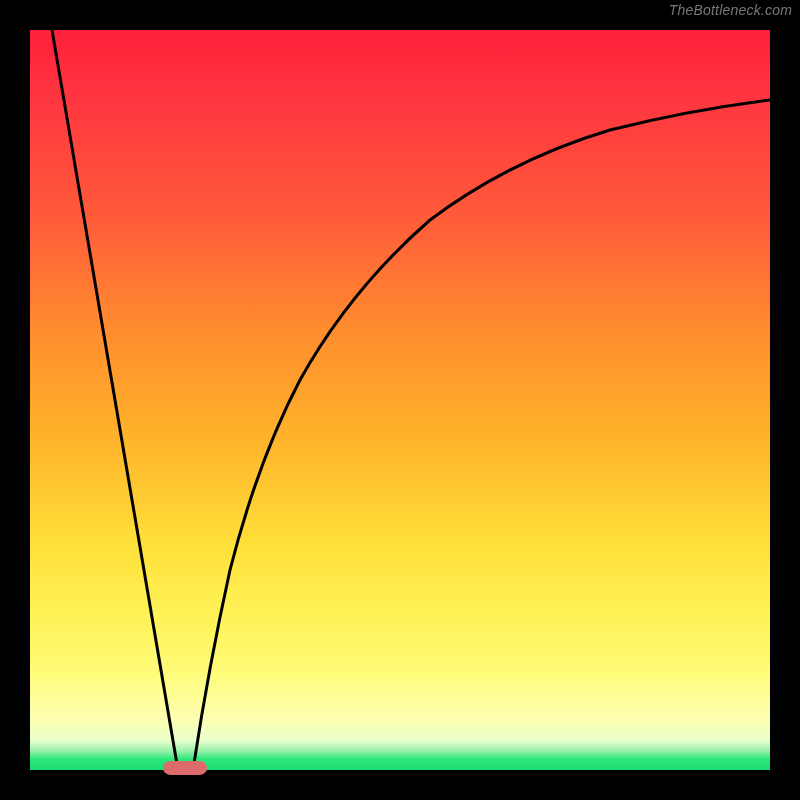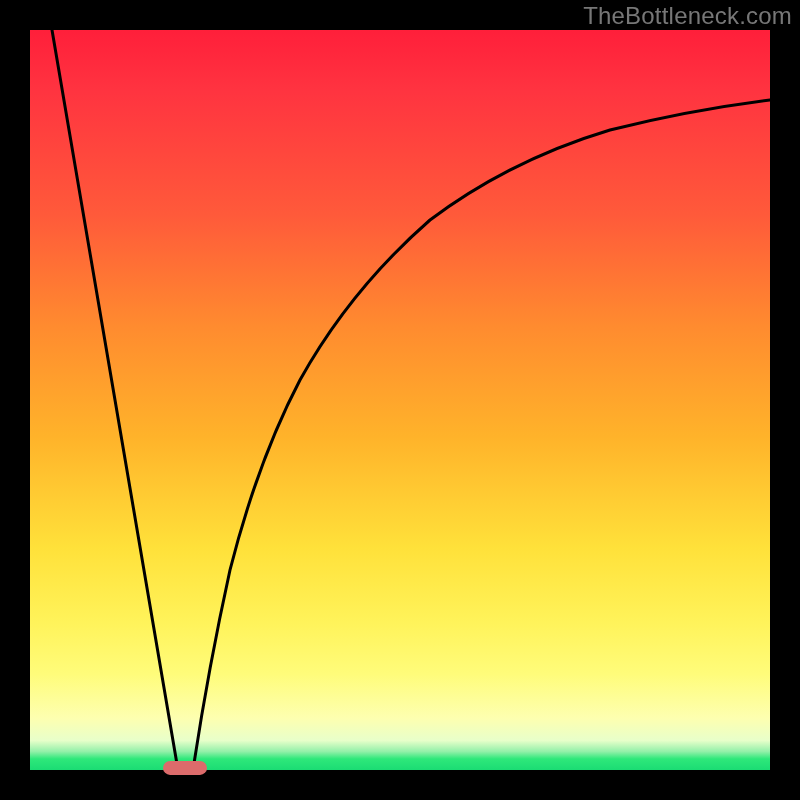--- a/index.html
+++ b/index.html
@@ -47,24 +47,25 @@
     top: 0;
     width: 740px;
     height: 740px;
     pointer-events: none;
   }
   .watermark {
     position: absolute;
     top: 2px;
     right: 8px;
     color: #777;
-    font-size: 24px;
+    font-size: 14px;
     font-weight: 400;
     letter-spacing: 0.2px;
     user-select: none;
+    font-style: italic;
   }
   .bottom-marker {
     position: absolute;
     width: 44px;
     height: 14px;
     border-radius: 7px;
     background: #dc6b6b;
     bottom: 0px;
     transform: translate(-50%, 35%);
   }

